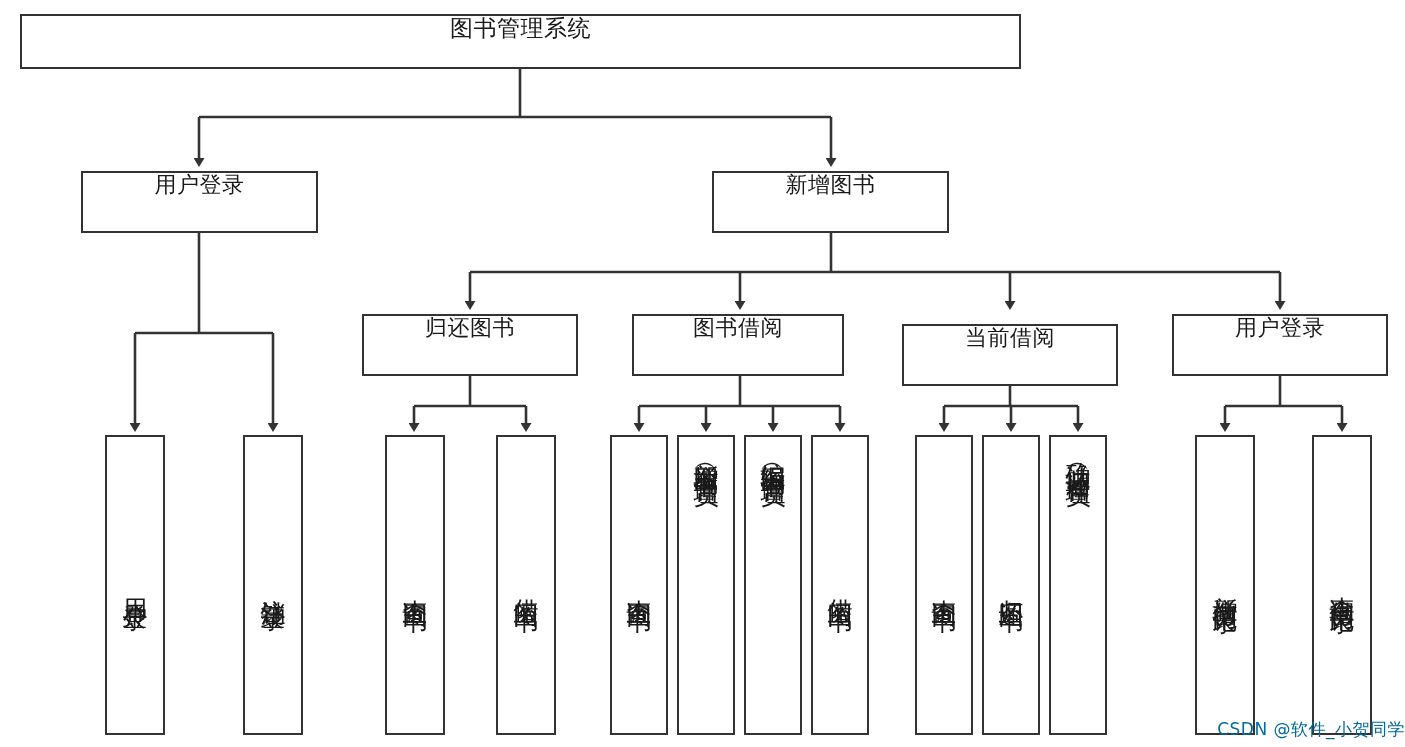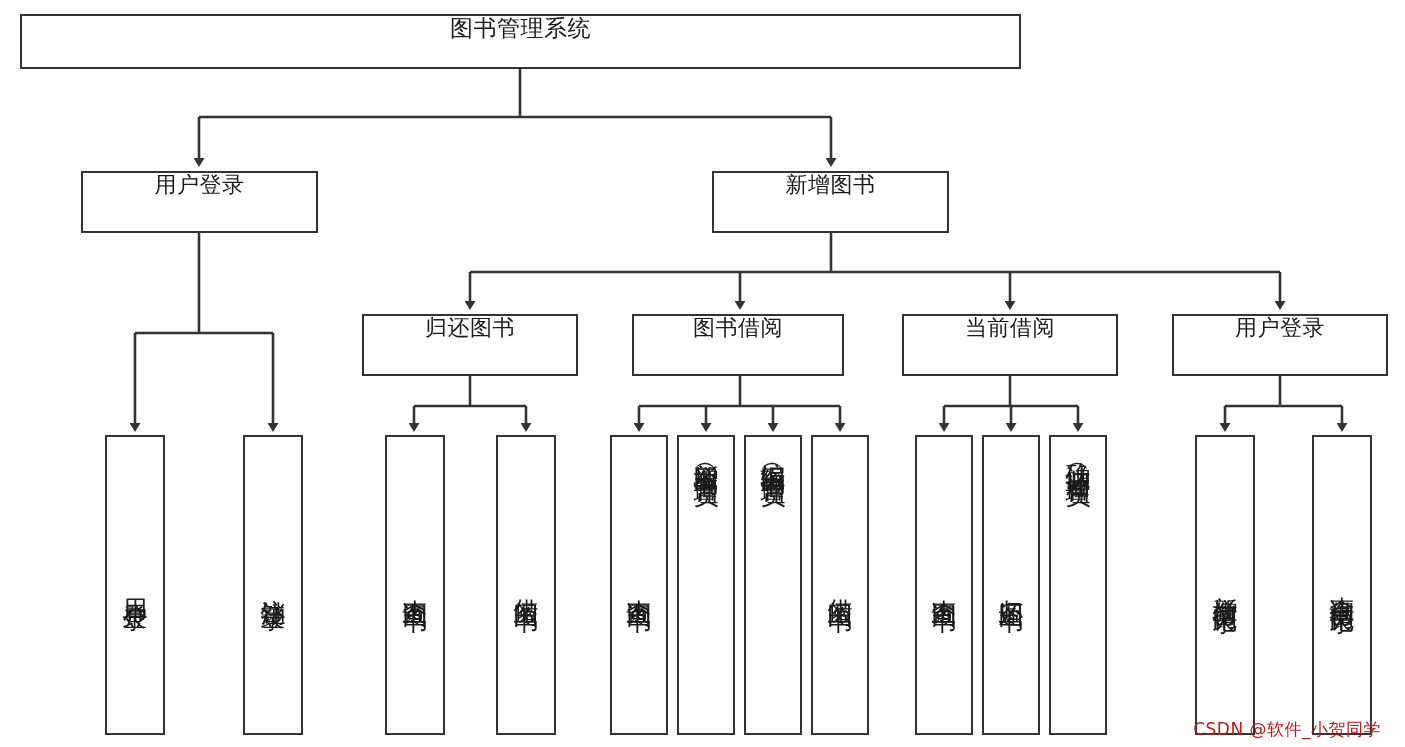--- a/index.html
+++ b/index.html
@@ -63,24 +63,24 @@
     line-height: 1.0;
     letter-spacing: 3px;
     white-space: nowrap;
   }
   .node.vert.centered {
     align-items: center;
     padding-top: 0;
   }
   #watermark {
     position: absolute;
-    right: 24px;
+    right: 0;
     bottom: 6px;
     font-size: 17px;
-    color: #b91c1c;
+    color: #0369a1;
     letter-spacing: 0.5px;
     white-space: nowrap;
     margin-top: 15px;
   }
 </style>
 </head>
 <body>
 
 <div id="canvas">
 
@@ -144,21 +144,21 @@
   <div class="node horiz" style="left:712px; top:171px; width:237px; height:62px;">
     <span class="label">新增图书</span>
   </div>
 
   <div class="node horiz" style="left:362px; top:314px; width:216px; height:62px;">
     <span class="label">归还图书</span>
   </div>
   <div class="node horiz" style="left:632px; top:314px; width:212px; height:62px;">
     <span class="label">图书借阅</span>
   </div>
-  <div class="node horiz" style="left:902px; top:314px; width:216px; height:62px;">
+  <div class="node horiz" style="left:902px; top:324px; width:216px; height:62px;">
     <span class="label">当前借阅</span>
   </div>
   <div class="node horiz" style="left:1172px; top:314px; width:216px; height:62px;">
     <span class="label">用户登录</span>
   </div>
 
   <div class="node vert centered" style="left:105px; top:435px; width:60px; height:300px;">
     <span class="label">用户登录</span>
   </div>
   <div class="node vert centered" style="left:243px; top:435px; width:60px; height:300px;">

